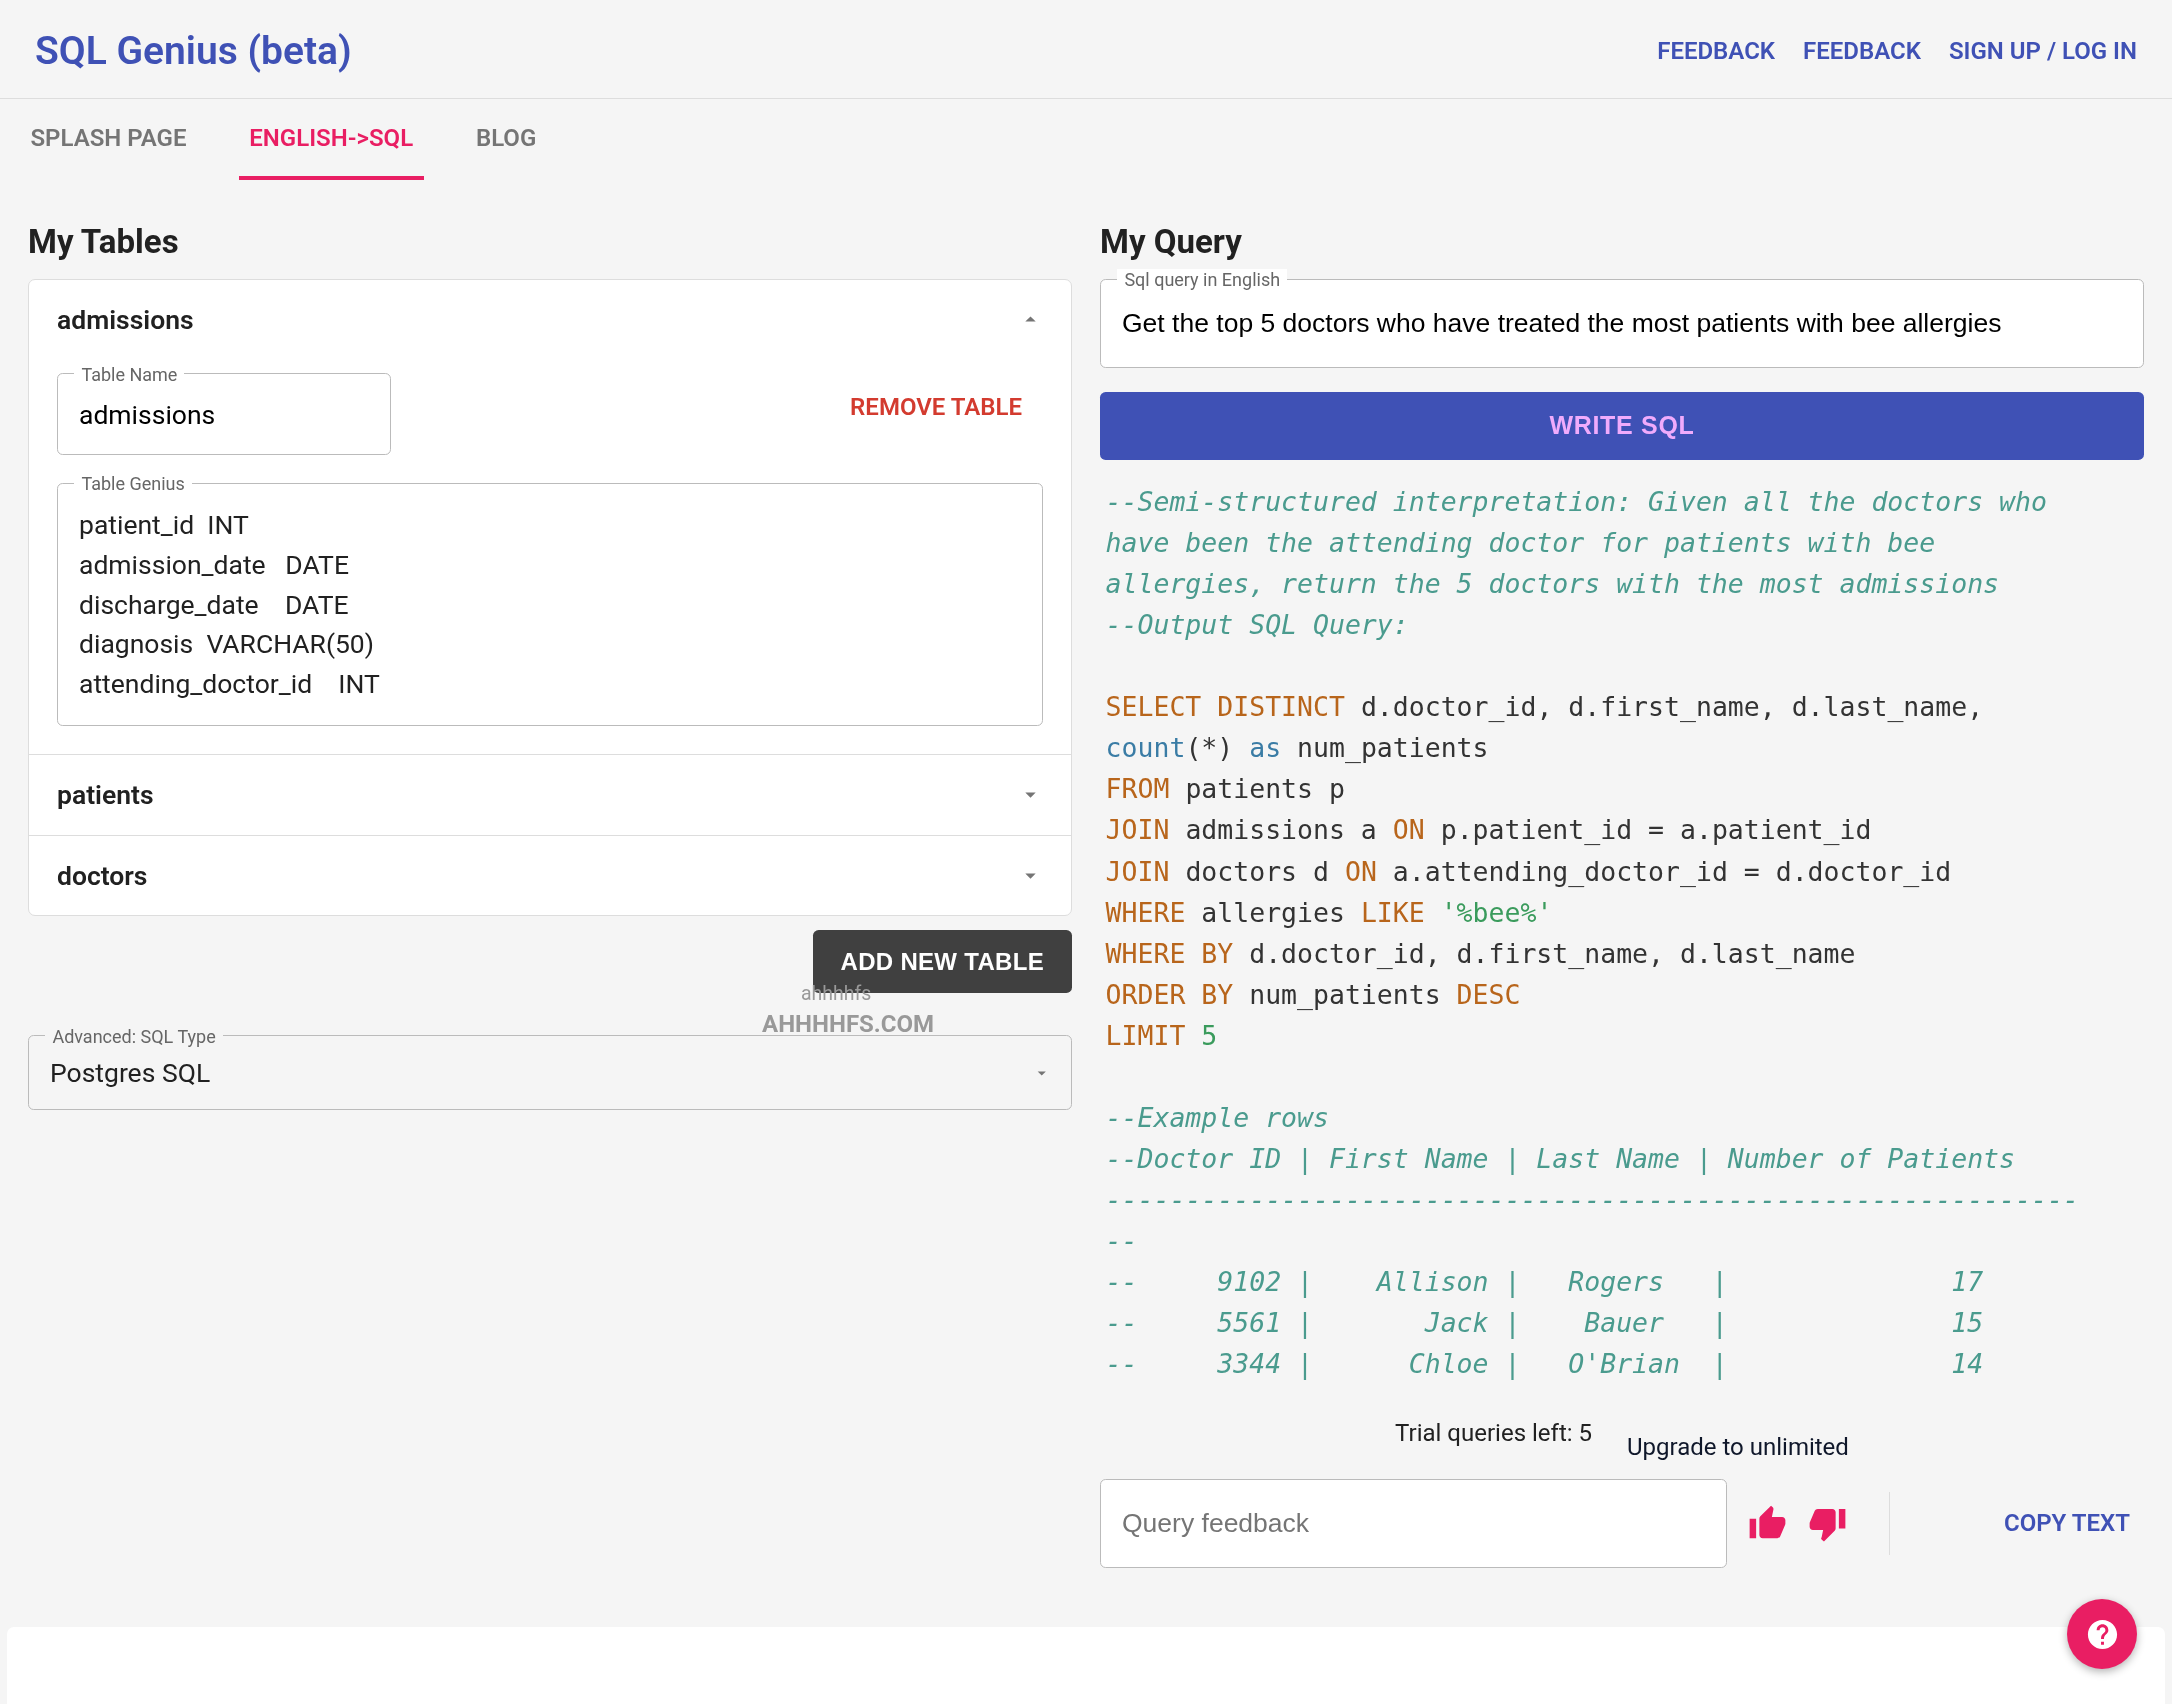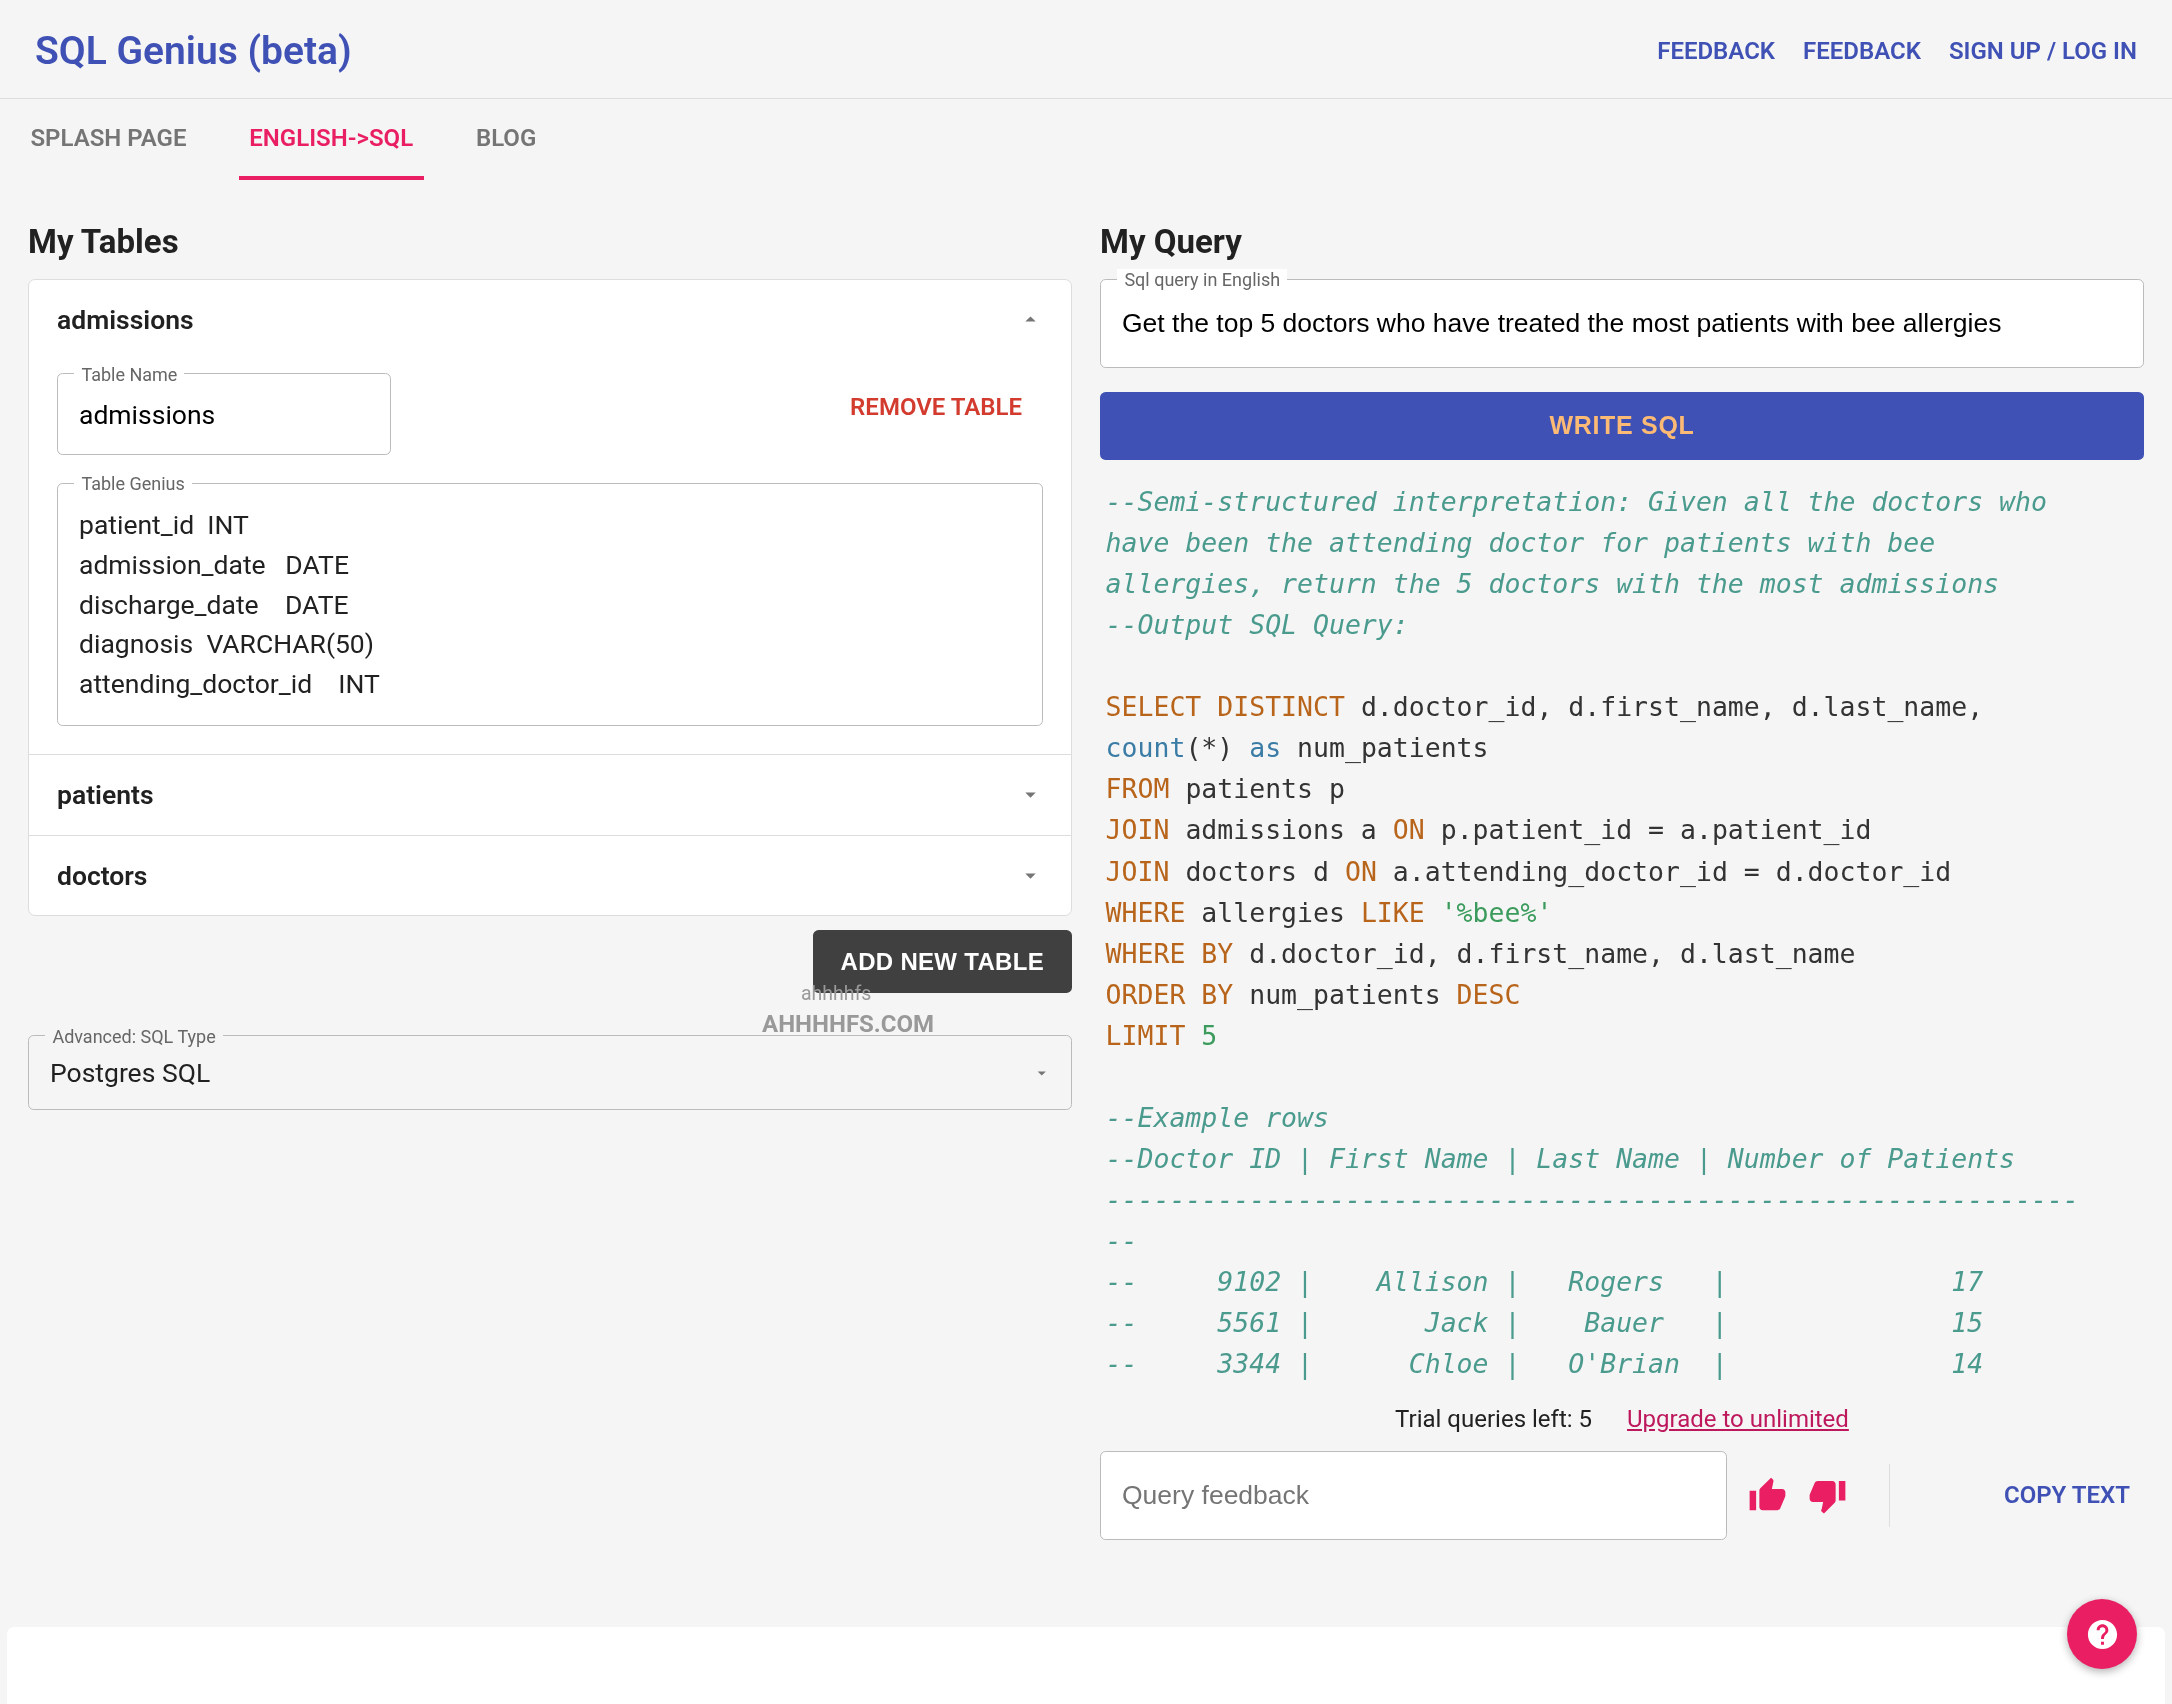--- a/index.html
+++ b/index.html
@@ -193,21 +193,21 @@
   width: 100%;
   padding: 28px 21px;
   border: 0.7px solid #bbb;
   border-radius: 5.6px;
   font-size: 26.5px;
   background: #fff;
 }
 .write-btn {
   width: 100%;
   background: #3f51b5;
-  color: #fdba74;
+  color: #f0abfc;
   font-size: 25px;
   font-weight: 600;
   padding: 19.5px 0;
   border: none;
   border-radius: 5.6px;
   cursor: pointer;
   letter-spacing: 0.7px;
   margin-bottom: 21px;
 }
 .sql-output {
@@ -227,23 +227,23 @@
 .c-default { color: #333; }
 .trial-row {
   display: flex;
   justify-content: center;
   align-items: center;
   gap: 35px;
   margin-top: 21px;
   font-size: 24px;
 }
 .upgrade-link {
-  color: #be185d;
-  text-decoration: underline;
-  cursor: pointer;
+  color: #0f172a;
+  cursor: pointer;
+  margin-top: 28px;
 }
 .feedback-row {
   display: flex;
   align-items: center;
   gap: 21px;
   margin-top: 17.4px;
 }
 .feedback-input {
   flex: 0 0 627px;
   padding: 28px 21px;

